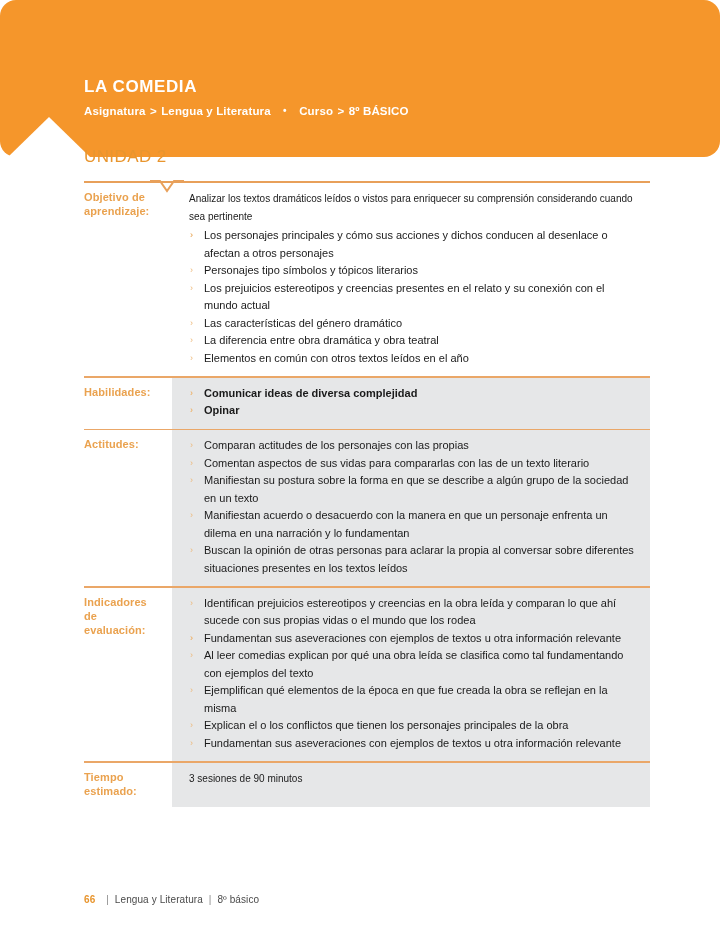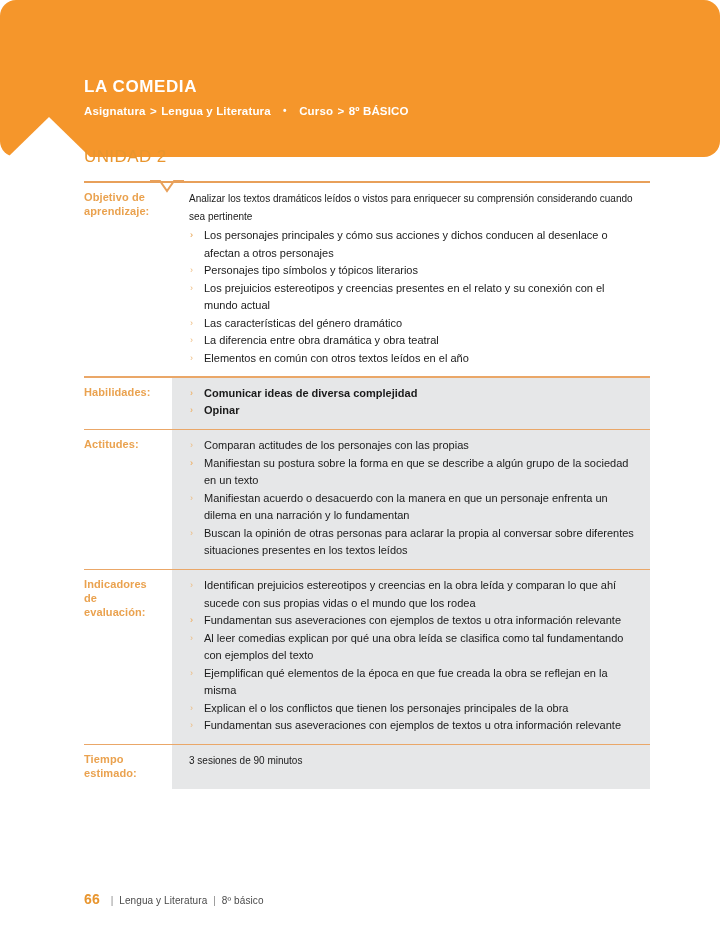--- a/index.html
+++ b/index.html
@@ -192,21 +192,21 @@
     left: 84px;
     top: 893px;
     font-size: 10px;
     line-height: 13px;
     color: #4a4a4a;
     letter-spacing: 0.1px;
   }
   .footer .pagenum {
     color: #e8952e;
     font-weight: bold;
-    font-size: 14px;
+    font-size: 10px;
     margin-right: 5px;
   }
   .footer .fsep { color: #8a8a8a; padding: 0 3px; }
 </style>
 </head>
 <body>
 
 <div class="banner">
   <div class="banner-notch"></div>
   <div class="banner-inner">
@@ -270,21 +270,21 @@
 
   <div class="rule thin"></div>
 
   <div class="row shaded">
     <div class="label-cell">
       <div class="label-text">Actitudes:</div>
     </div>
     <div class="content-cell">
       <ul class="blist">
         <li><span class="bullet">›</span><span>Comparan actitudes de los personajes con las propias</span></li>
-        <li><span class="bullet">›</span></li>
+        <li><span class="bullet">›</span><span>Comentan aspectos de sus vidas para compararlas con las de un texto literario</span></li>
         <li><span class="bullet">›</span><span>Manifiestan su postura sobre la forma en que se describe a algún grupo de la sociedad en un texto</span></li>
         <li><span class="bullet">›</span><span>Manifiestan acuerdo o desacuerdo con la manera en que un personaje enfrenta un dilema en una narración y lo fundamentan</span></li>
         <li><span class="bullet">›</span><span>Buscan la opinión de otras personas para aclarar la propia al conversar sobre diferentes situaciones presentes en los textos leídos</span></li>
       </ul>
     </div>
   </div>
 
   <div class="rule thin"></div>
 
   <div class="row shaded">

